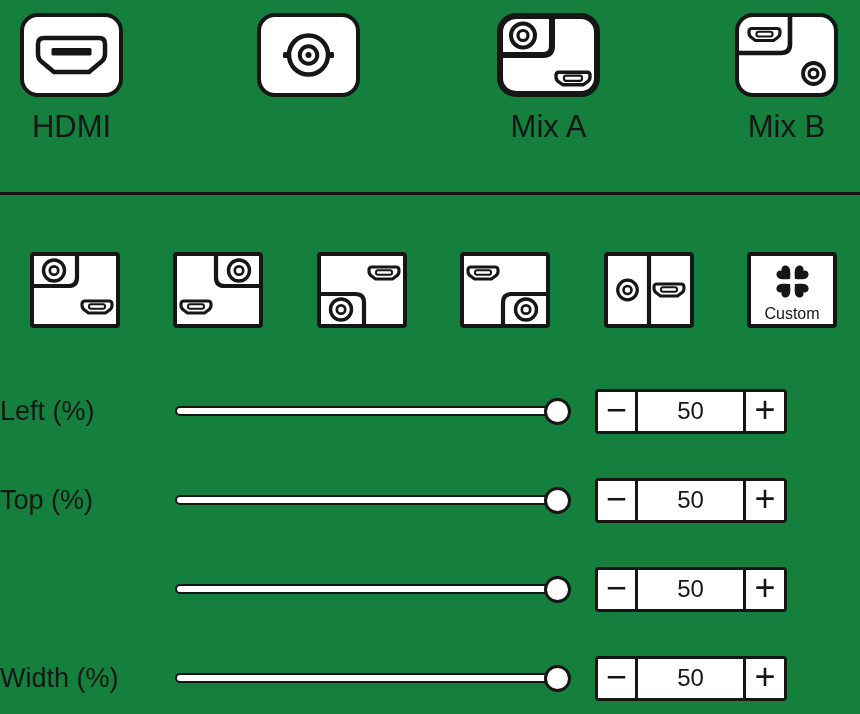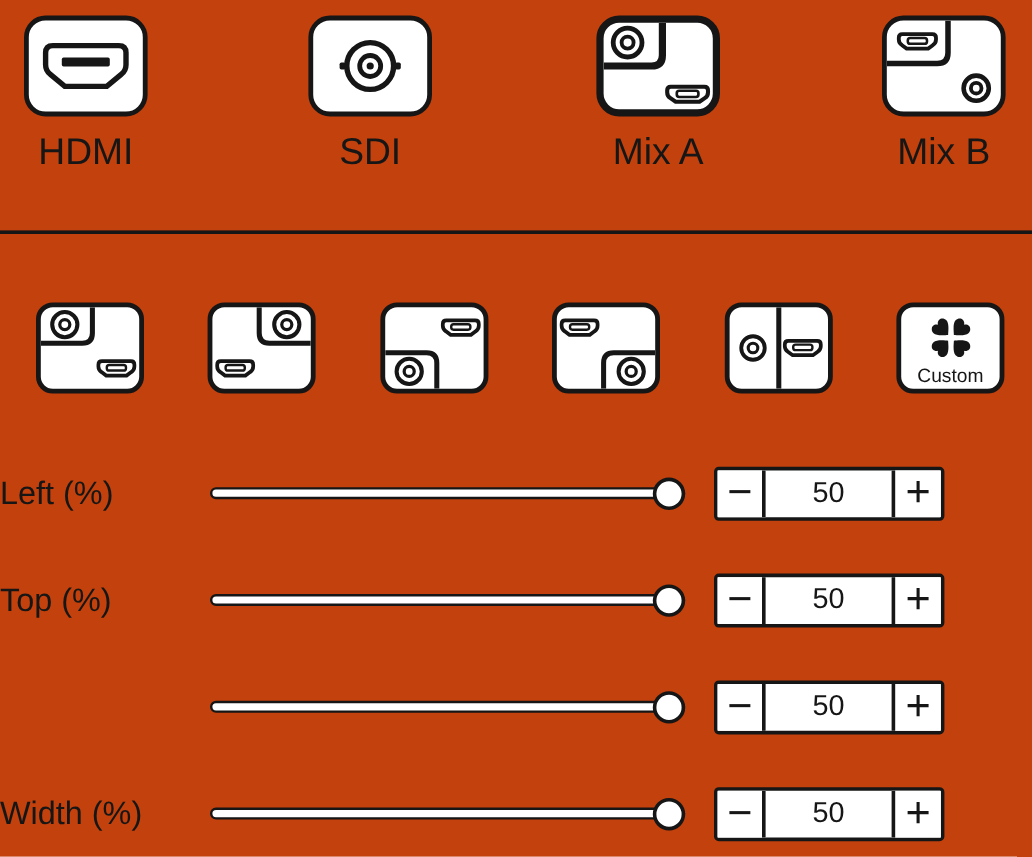--- a/index.html
+++ b/index.html
@@ -3,21 +3,21 @@
 <meta charset="utf-8">
 <style>
   :root{ --ink:#161616; }
   *{ margin:0; padding:0; box-sizing:border-box; }
   html,body{ background:#fff; }
   body{
     width:860px; height:714px;
     font-family:"Liberation Sans", sans-serif;
     color:var(--ink);
   }
-  .stage{ position:relative; width:860px; height:714px; overflow:hidden; background:#c2410c; }
+  .stage{ position:relative; width:860px; height:714px; overflow:hidden; background:#15803d; }
   button{ background:#fff; border:none; font:inherit; color:inherit; cursor:pointer; padding:0; }
 
   
   .src-btn{
     position:absolute; top:13px; width:103px; height:84px;
     border:4.5px solid var(--ink); border-radius:18px;
     display:flex; align-items:center; justify-content:center;
   }
   .src-btn.selected{ border-width:6.5px; border-radius:19px; }
   .src-btn svg{ display:block; }
@@ -25,21 +25,21 @@
     position:absolute; top:111px; width:160px; height:32px;
     font-size:31px; line-height:32px; text-align:center; color:var(--ink);
   }
 
   
   .divider{ position:absolute; top:192px; left:0; width:860px; height:3px; background:var(--ink); }
 
   
   .layout-btn{
     position:absolute; top:252px; width:90px; height:76px;
-    border:4.2px solid var(--ink); border-radius:14px;
+    border:4.2px solid var(--ink); border-radius:4px;
     display:flex; align-items:center; justify-content:center;
   }
   .layout-btn svg{ display:block; }
   .layout-btn.custom{ position:absolute; }
   .layout-btn.custom svg{ position:absolute; top:9px; left:24.5px; }
   .custom-label{
     position:absolute; bottom:2px; left:0; width:100%;
     font-size:16px; line-height:17px; text-align:center;
   }
 
@@ -90,21 +90,20 @@
 
   <button class="src-btn" style="left:257px">
     <svg width="95" height="76" viewBox="0 0 95 76">
       <rect x="22" y="35" width="5" height="6" rx="1.5" fill="currentColor"></rect>
       <rect x="68" y="35" width="5" height="6" rx="1.5" fill="currentColor"></rect>
       <circle cx="47.5" cy="38" r="19.5" fill="none" stroke="currentColor" stroke-width="4.5"></circle>
       <circle cx="47.5" cy="38" r="8.75" fill="none" stroke="currentColor" stroke-width="4"></circle>
       <circle cx="47.5" cy="38" r="3" fill="currentColor"></circle>
     </svg>
   </button>
-  <div class="src-label" style="left:228.5px">SDI</div>
 
   <button class="src-btn selected" style="left:497px">
     <svg width="91" height="72" viewBox="0 0 91 72">
       <path d="M49,0 V27 Q49,36 40,36 H0" fill="none" stroke="currentColor" stroke-width="6"></path>
       <circle cx="20" cy="16.5" r="12" fill="none" stroke="currentColor" stroke-width="4"></circle>
       <circle cx="20" cy="16.5" r="5" fill="none" stroke="currentColor" stroke-width="3.2"></circle>
       <path d="M56,53.3 H84 Q87,53.3 87,56.3 V58 Q87,61 84.3,62.8 L80,65.8 H60 L55.7,62.8 Q53,61 53,58 V56.3 Q53,53.3 56,53.3 Z" fill="none" stroke="currentColor" stroke-width="3.4"></path>
       <rect x="61" y="56.6" width="18" height="5.2" rx="2" fill="none" stroke="currentColor" stroke-width="2.2"></rect>
     </svg>
   </button>

